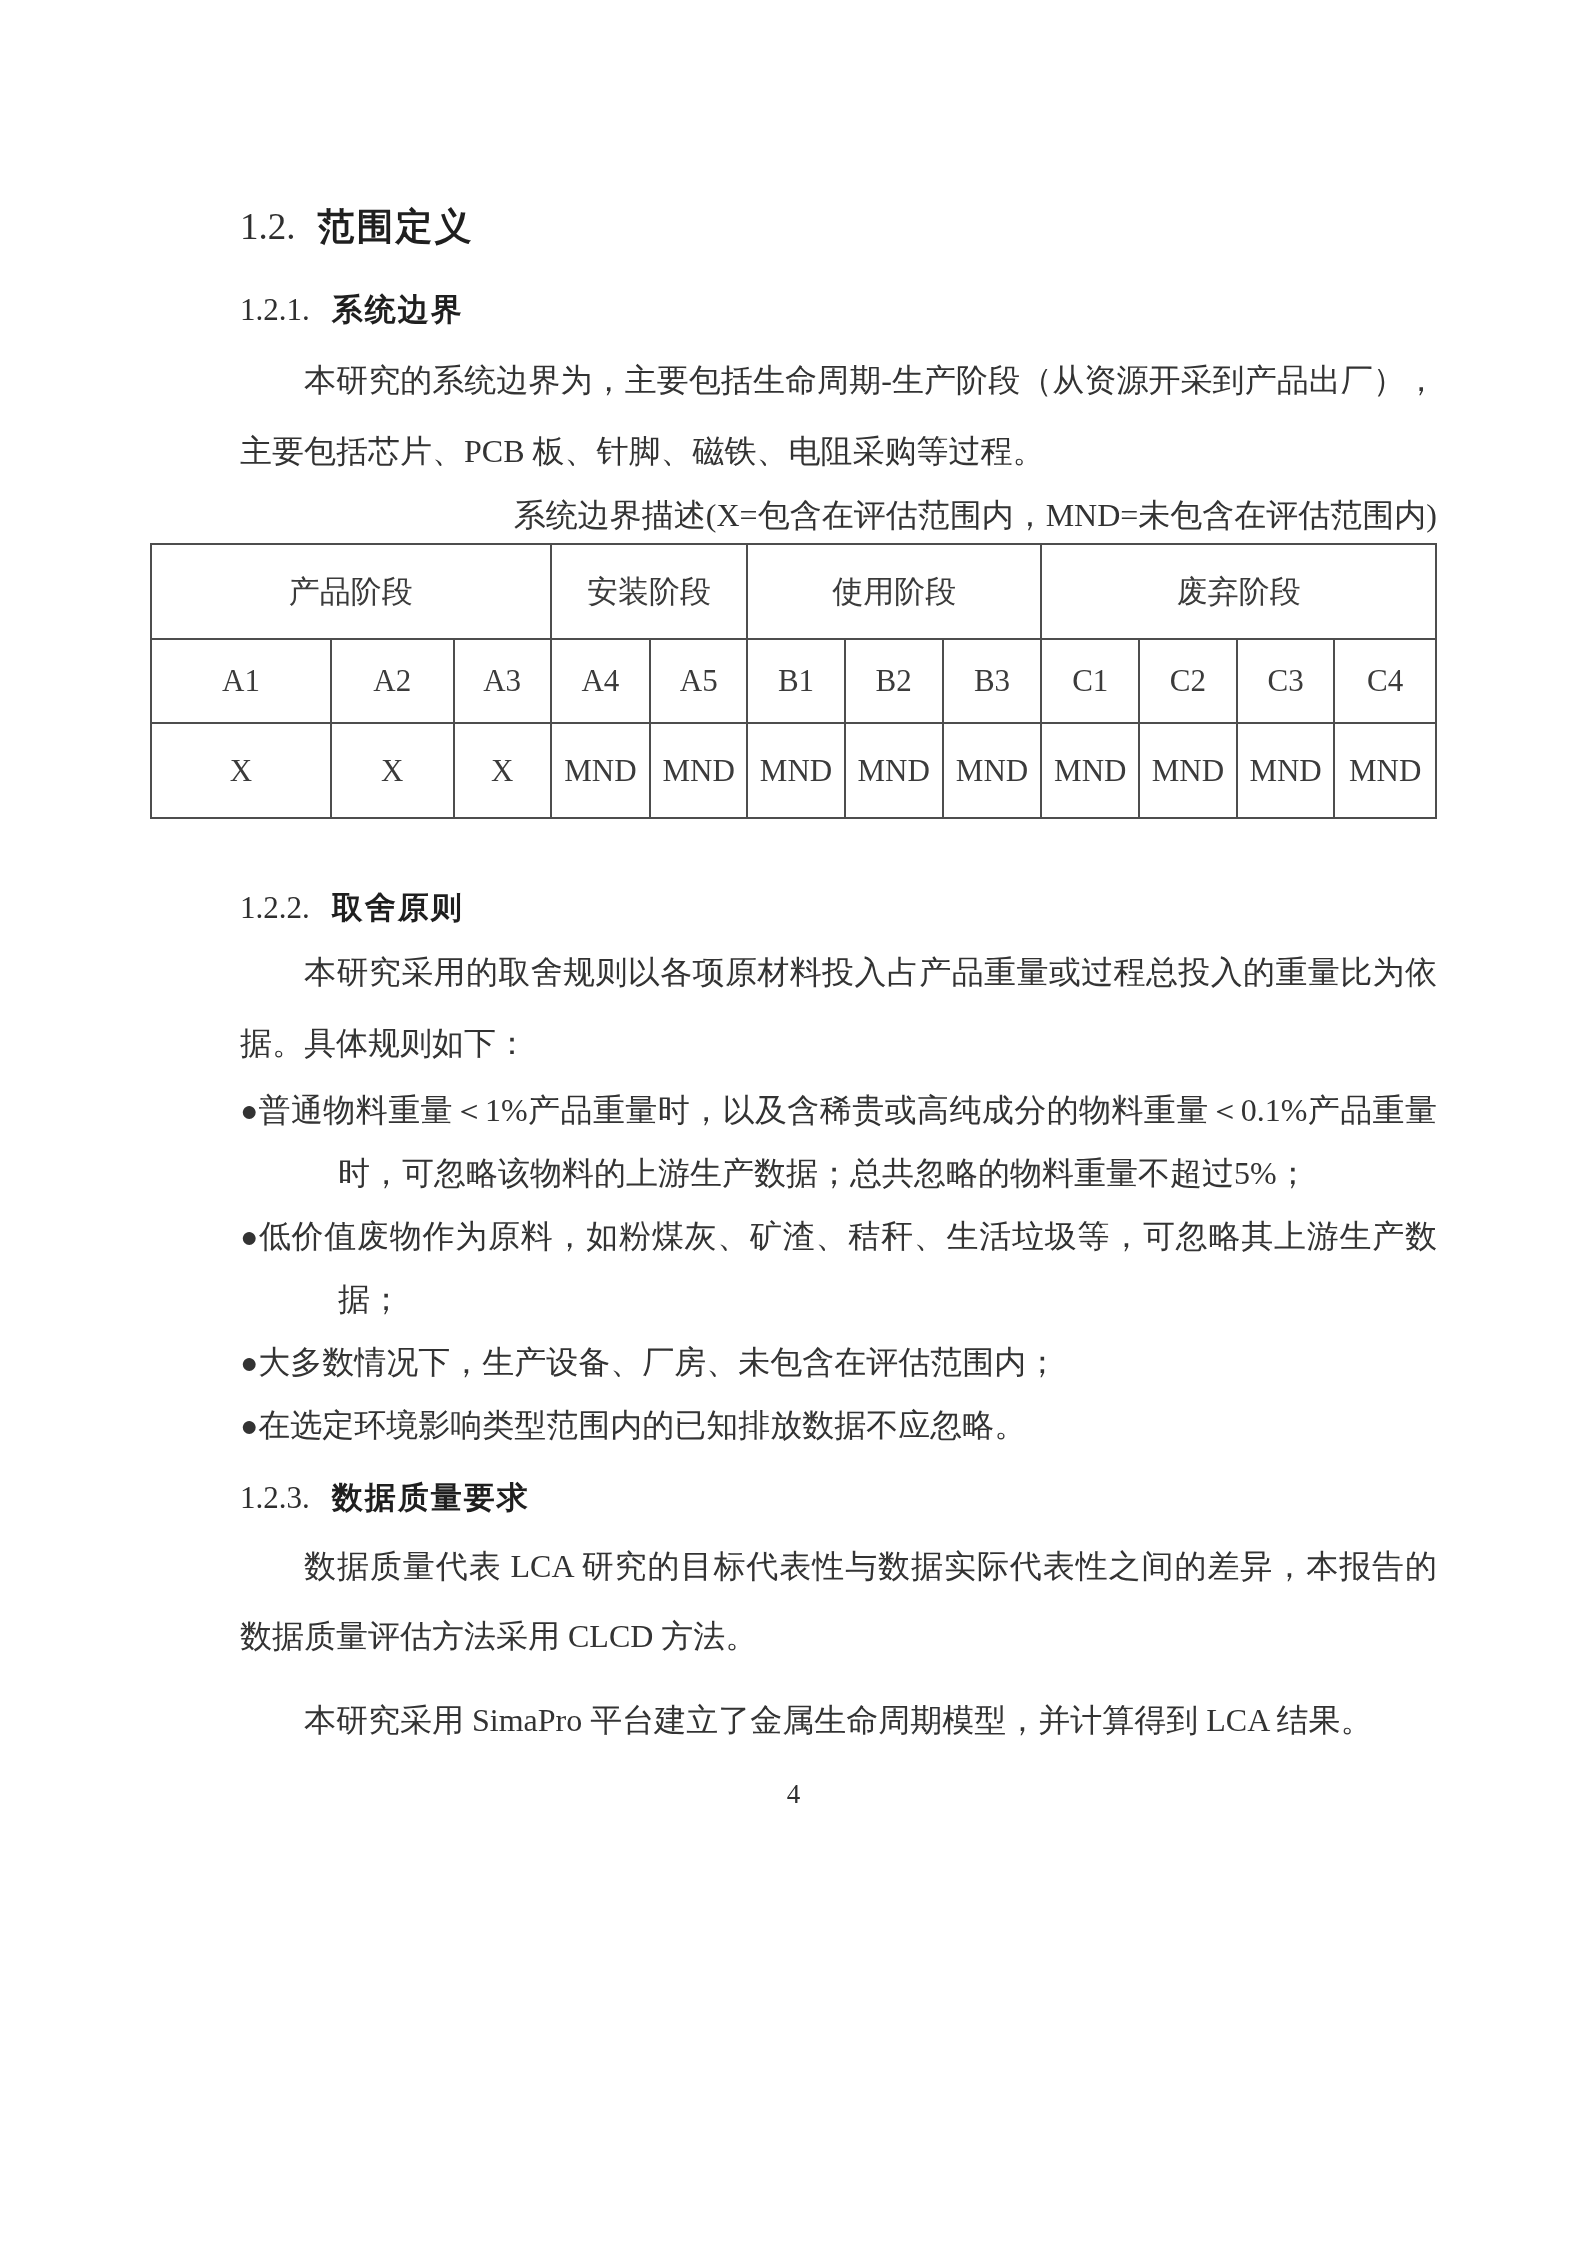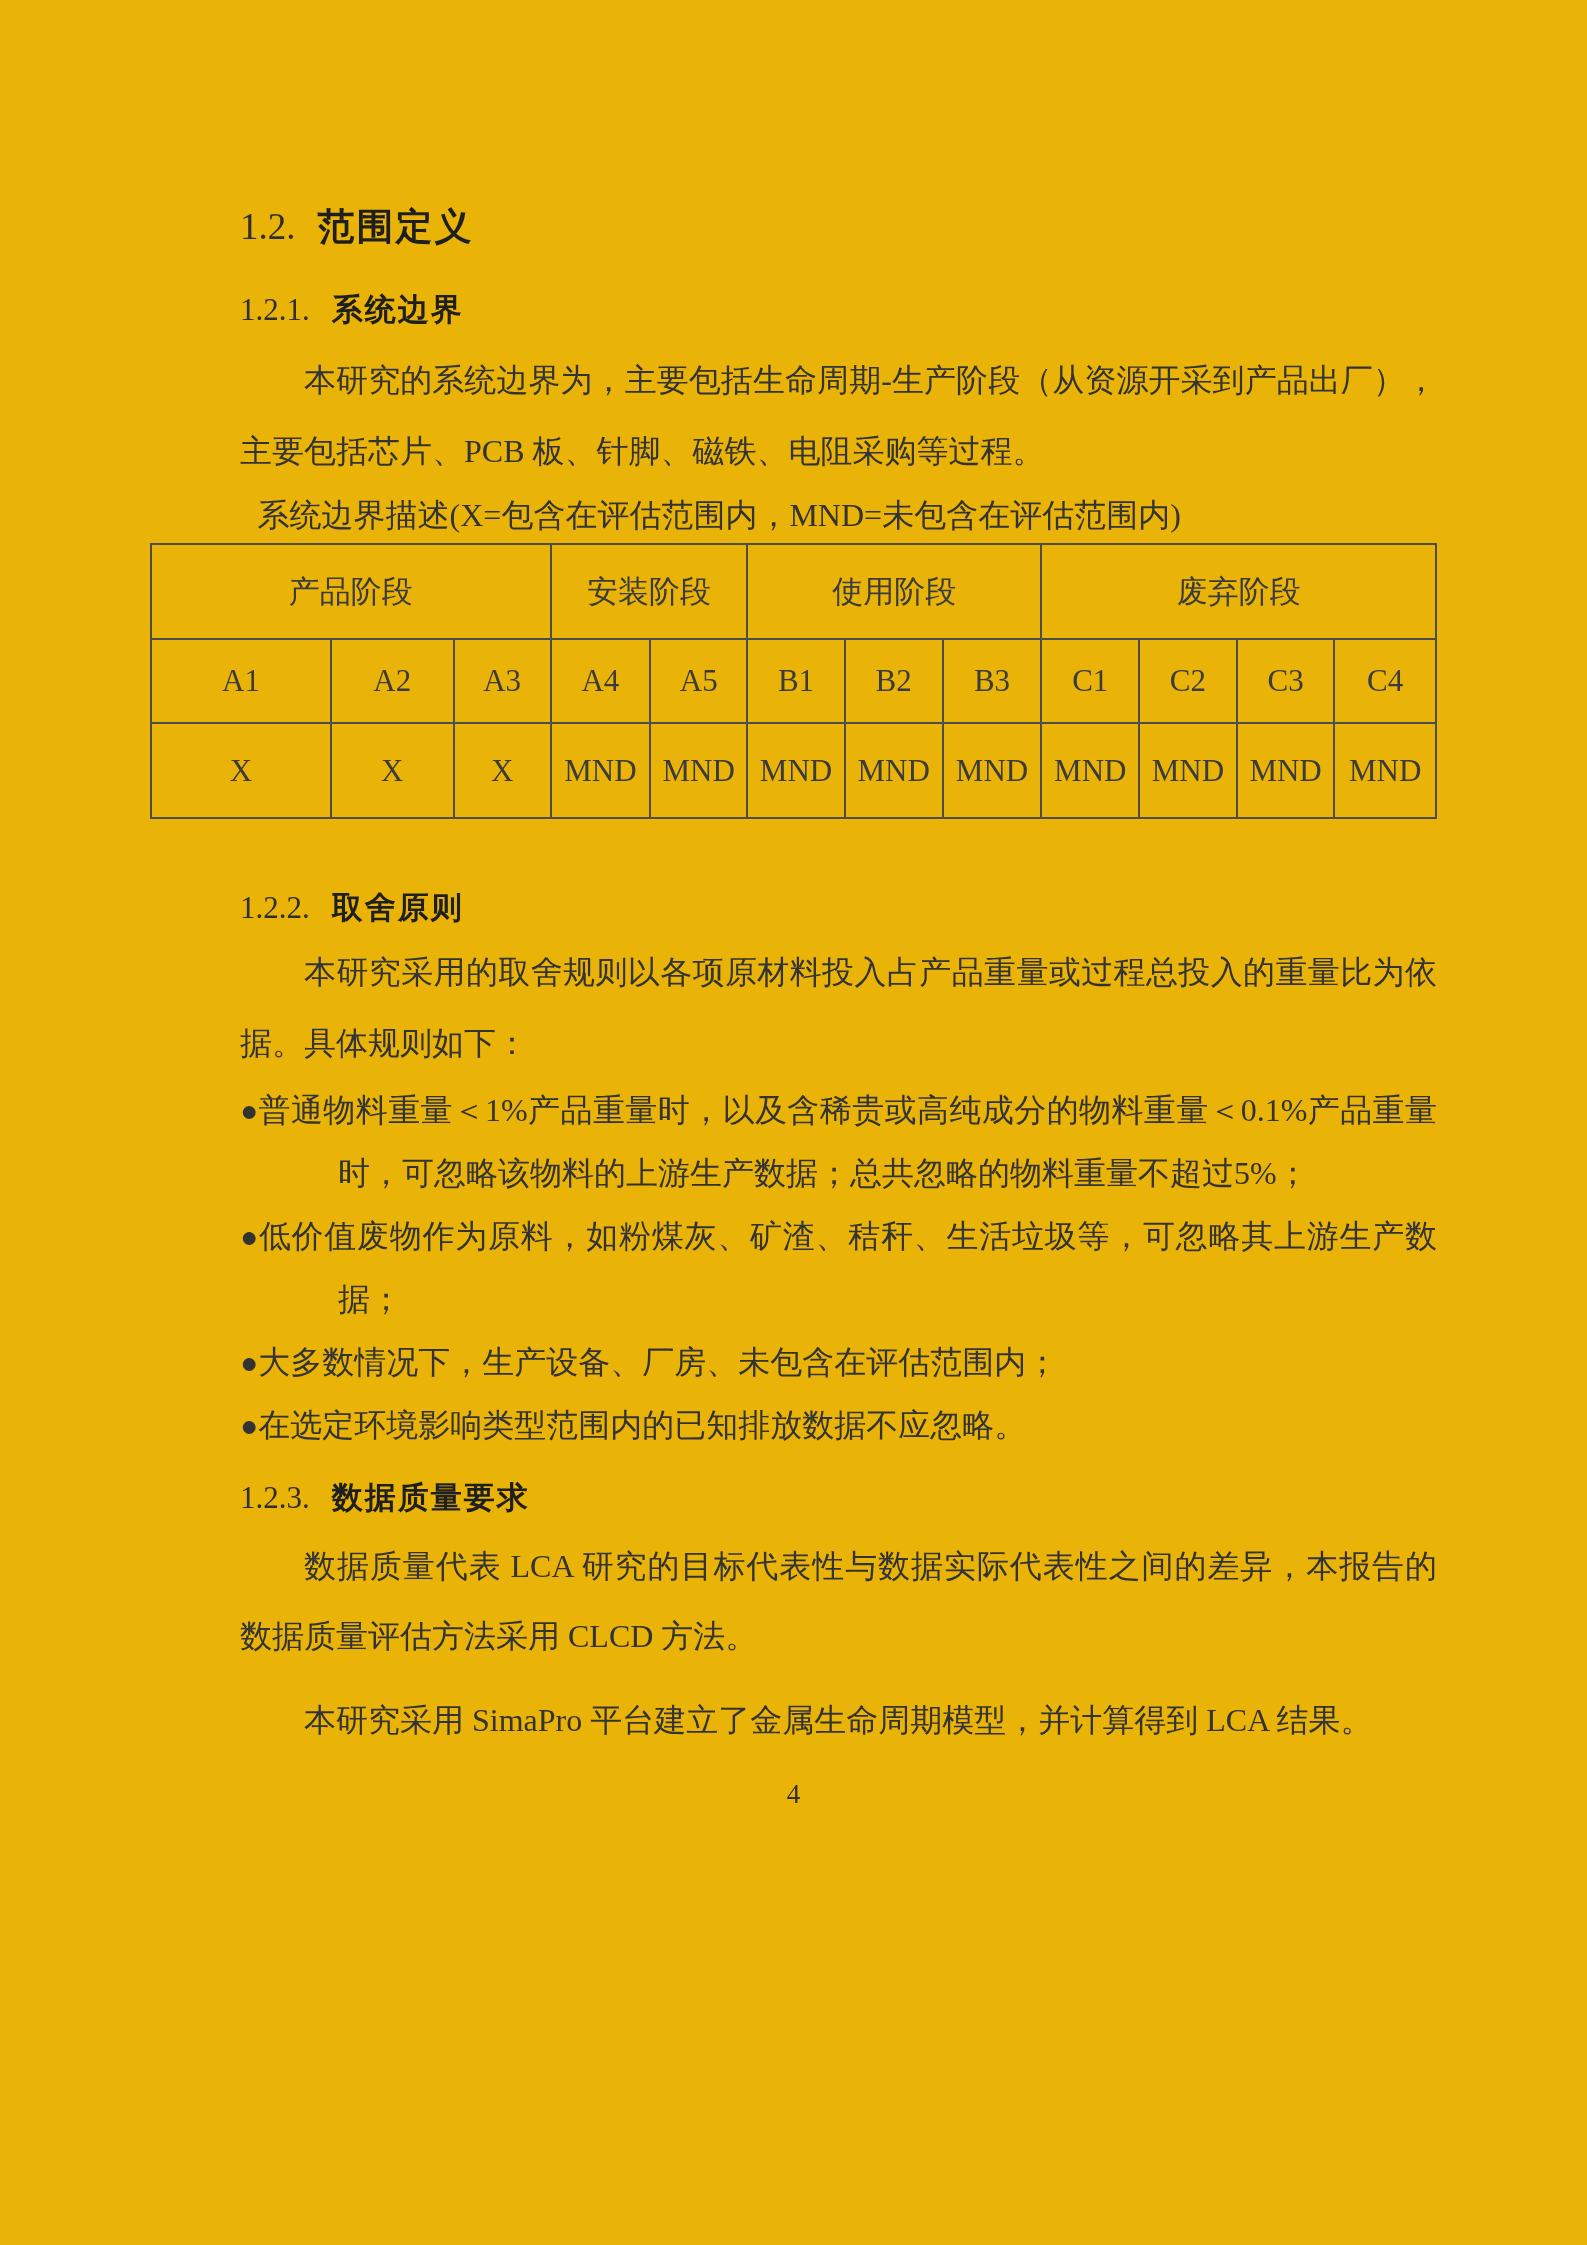--- a/index.html
+++ b/index.html
@@ -1,21 +1,21 @@
 <!DOCTYPE html>
 <html><head>
 <meta charset="utf-8">
 <style>
   html, body { margin: 0; padding: 0; background: #e8e8e8; }
   .page {
     position: relative;
     width: 1587px;
     height: 2245px;
     margin: 0 auto;
-    background: #eab308;
+    background: #ffffff;
     box-sizing: border-box;
     padding: 205px 150px 0 150px;
     font-family: "Liberation Serif", "DejaVu Serif", serif;
     color: #333333;
     overflow: hidden;
   }
   .content { width: 1287px; }
 
   
   .h1 {
@@ -45,21 +45,21 @@
     font-size: 32px;
     line-height: 71px;
     text-align: justify;
     text-indent: 2em;
     color: #333333;
   }
   .para-caption {
     margin-top: 0;
     text-indent: 0.55em;
     line-height: 56px;
-    text-align: left;
+    text-align: right;
   }
   .para-122 { margin-top: 10px; }
   .para-123 { margin-top: 14px; line-height: 70px; }
   .para-124 { margin-top: 14px; line-height: 70px; }
 
   
   .bullets {
     list-style: none;
     margin: 0 0 0 90px;
     padding: 0;

